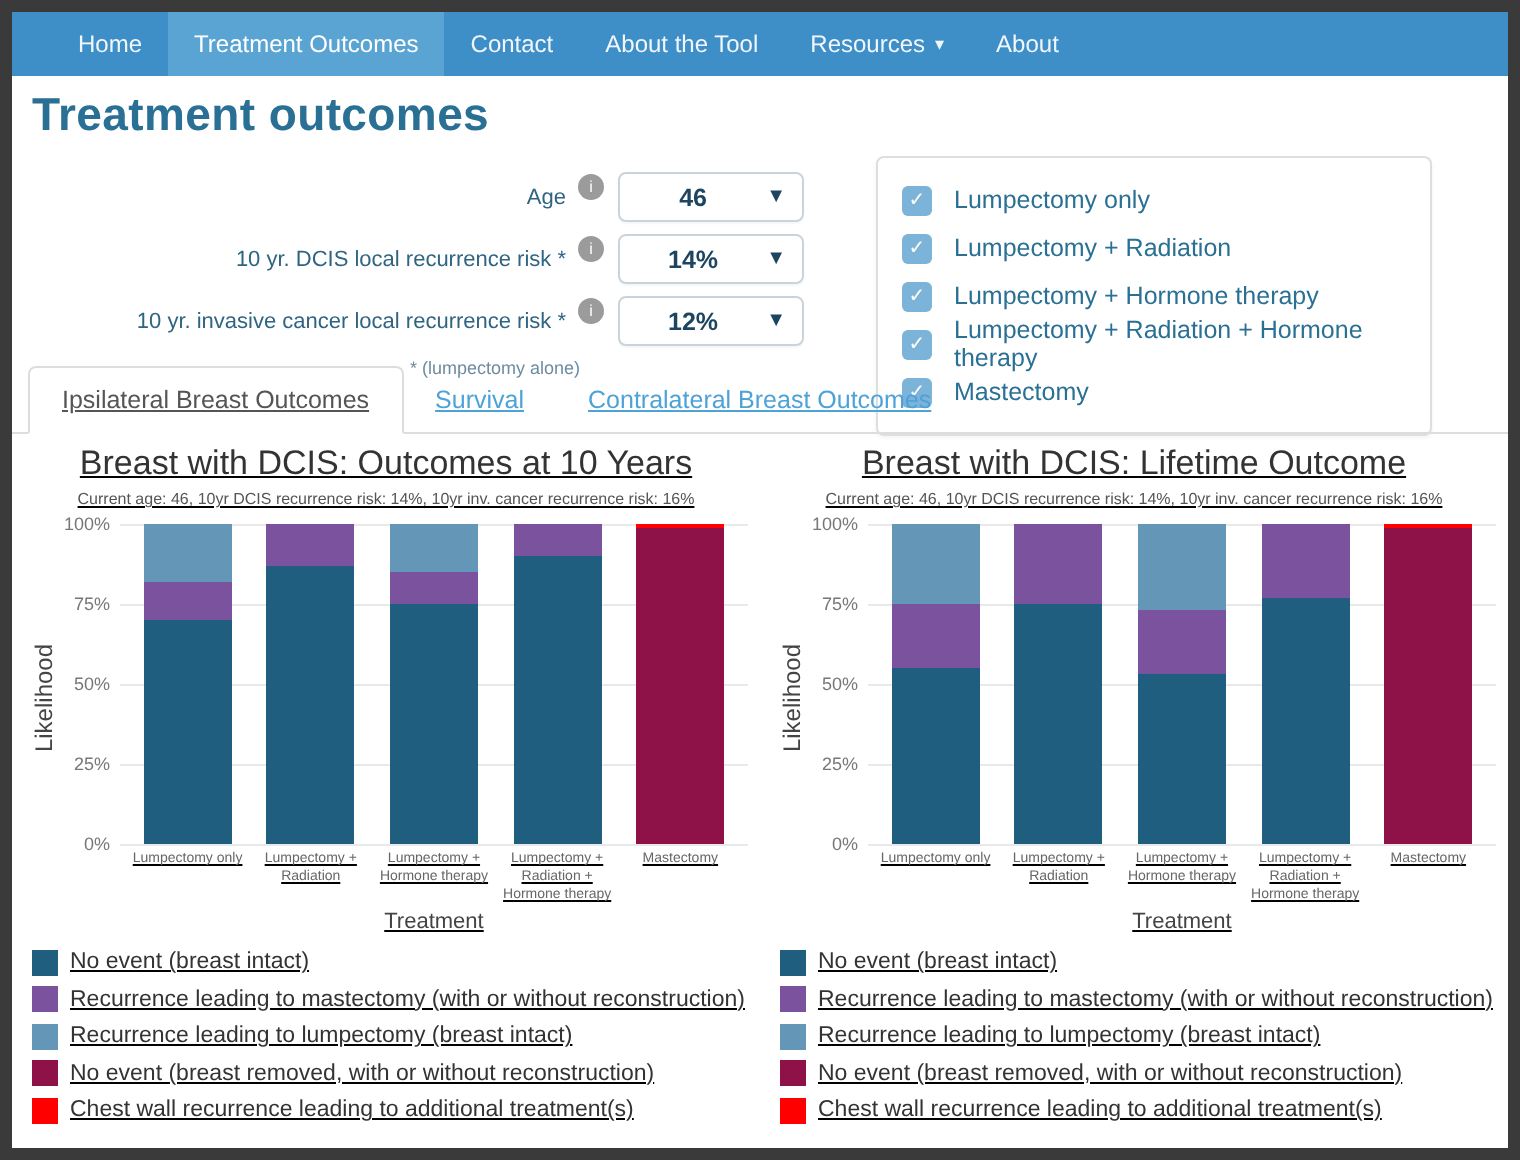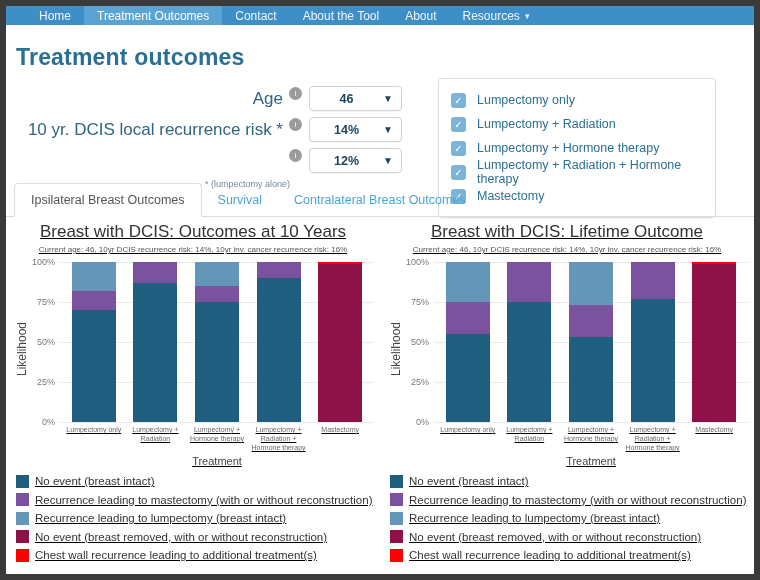--- a/index.html
+++ b/index.html
@@ -1,46 +1,46 @@
 <!DOCTYPE html>
 <html style="--frame: #3a3a3a; --navbar: #3e8ec8; --navbar-active: #5aa4d4; --heading: #2a7095; --link: #4da2d8; --checkbox: #7cb3d9;"><head>
 <meta charset="utf-8">
 <style>
   * { box-sizing: border-box; margin: 0; padding: 0; }
   body { font-family: "Liberation Sans", sans-serif; }
   .frame { width:760px; height:580px; background:var(--frame,#3a3a3a); padding:6px; }
   .page { width:748px; height:568px; background:#fff; position:relative; overflow:hidden; }
 
   
-  .navbar { height:19px; background:var(--navbar,#3e8ec8); display:flex; align-items:stretch; padding-left:20px; }
+  .navbar { height:32px; background:var(--navbar,#3e8ec8); display:flex; align-items:stretch; padding-left:20px; }
   .nav-item { display:flex; align-items:center; padding:0 13px; font-size:12px; color:rgba(255,255,255,.92); cursor:pointer; }
   .nav-item.active { background:var(--navbar-active,#5aa4d4); color:#fff; }
   .nav-caret { font-size:9px; margin-left:5px; }
 
   .page-title { position:absolute; top:38px; left:10px; font-size:23px; font-weight:bold; color:var(--heading,#2a7095); letter-spacing:.2px; }
 
   
   .form-area { position:absolute; top:80px; left:0; width:396px; }
   .form-row { display:flex; align-items:center; justify-content:flex-end; margin-bottom:6px; height:25px; }
-  .form-label { font-size:17px; color:#2f6583; text-align:right; }
+  .form-label { font-size:11px; color:#2f6583; text-align:right; }
   .info-icon { width:13px; height:13px; border-radius:50%; background:#9b9b9b; color:#fff; font-size:8px; line-height:13px; text-align:center; margin:0 7px 10px 6px; flex:none; cursor:pointer; }
   .select { width:93px; height:25px; background:#fff; border:1px solid #c9d4da; border-radius:4px; display:flex; align-items:center; cursor:pointer; box-shadow:0 1px 1px rgba(0,0,0,.04); }
   .select .val { flex:1; text-align:center; font-size:12.5px; font-weight:bold; color:#1d4460; }
   .select .caret { font-size:10px; color:#1d4460; margin-right:8px; }
   .footnote { text-align:right; padding-right:112px; font-size:9px; color:#6e8ca0; margin-top:2px;padding-left:36px; }
 
   
   .options-panel { position:absolute; left:432px; top:72px; width:278px; background:#fff; border:1px solid #dcdfe2; border-radius:4px; padding:9px 12px; box-shadow:0 1px 2px rgba(0,0,0,.05); }
   .opt-row { display:flex; align-items:center; height:24px; }
   .checkbox { width:15px; height:15px; border-radius:3px; background:var(--checkbox,#7cb3d9); color:#fff; font-size:10px; line-height:15px; text-align:center; margin-right:11px; flex:none; cursor:pointer; }
   .opt-label { font-size:12.5px; color:#2a7095; }
 
   
   .tabs { position:absolute; top:177px; left:0; width:100%; height:34px; display:flex; align-items:flex-end; padding-left:8px; border-bottom:1px solid #ddd; }
-  .tab { padding:0 16px; line-height:32px; font-size:12.5px; cursor:pointer; }
+  .tab { padding:0 16px; line-height:32px; font-size:12.5px; cursor:pointer;text-decoration:underline; }
   .tab.active { background:#fff; border:1px solid #ddd; border-bottom:1px solid #fff; border-radius:4px 4px 0 0; color:#555; margin-bottom:-1px; }
   .tab.link { color:var(--link,#4da2d8); }
 
   
   .charts { position:absolute; top:211px; left:0; right:0; bottom:0; display:flex; }
   .chart { width:50%; display:flex; flex-direction:column;text-decoration:underline; }
   .chart-title { text-align:center; font-size:17px; color:#333; margin-top:5px; }
   .chart-sub { text-align:center; font-size:8px; color:#555; margin:3px 0 8px; }
   .plot-row { display:flex; height:160px; margin-left:4px; }
   .yaxis { width:50px; position:relative; flex:none; }
@@ -63,25 +63,25 @@
 <body>
 
 <div class="frame">
 <div class="page">
 
   <nav class="navbar">
     <div class="nav-item">Home</div>
     <div class="nav-item active">Treatment Outcomes</div>
     <div class="nav-item">Contact</div>
     <div class="nav-item">About the Tool</div>
-    <div class="nav-item">About</div>
     <div class="nav-item">
       <span>Resources</span>
       <span class="nav-caret">▾</span>
     </div>
+    <div class="nav-item">About</div>
   </nav>
 
   <h1 class="page-title">Treatment outcomes</h1>
 
   <div class="form-area">
     <div class="form-row">
       <span class="form-label">Age</span>
       <span class="info-icon">i</span>
       <div class="select">
         <span class="val">46</span>
@@ -90,20 +90,21 @@
     </div>
     <div class="form-row">
       <span class="form-label">10 yr. DCIS local recurrence risk *</span>
       <span class="info-icon">i</span>
       <div class="select">
         <span class="val">14%</span>
         <span class="caret">▼</span>
       </div>
     </div>
     <div class="form-row">
+      <span class="form-label">10 yr. invasive cancer local recurrence risk *</span>
       <span class="info-icon">i</span>
       <div class="select">
         <span class="val">12%</span>
         <span class="caret">▼</span>
       </div>
     </div>
     <div class="footnote">* (lumpectomy alone)</div>
   </div>
 
   <div class="options-panel">

